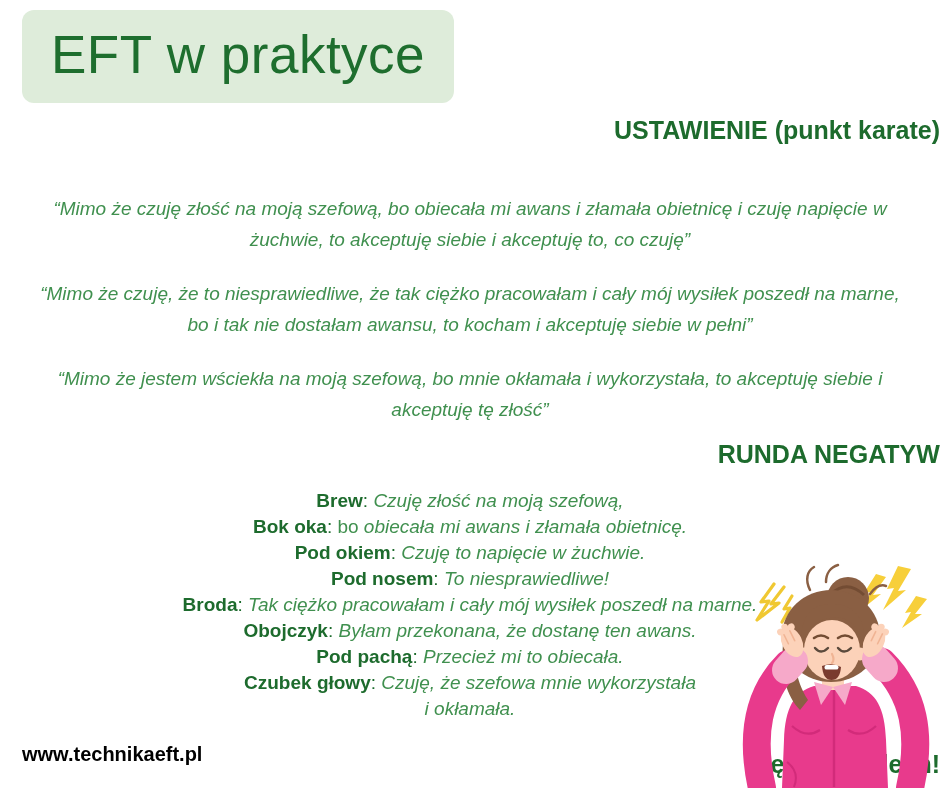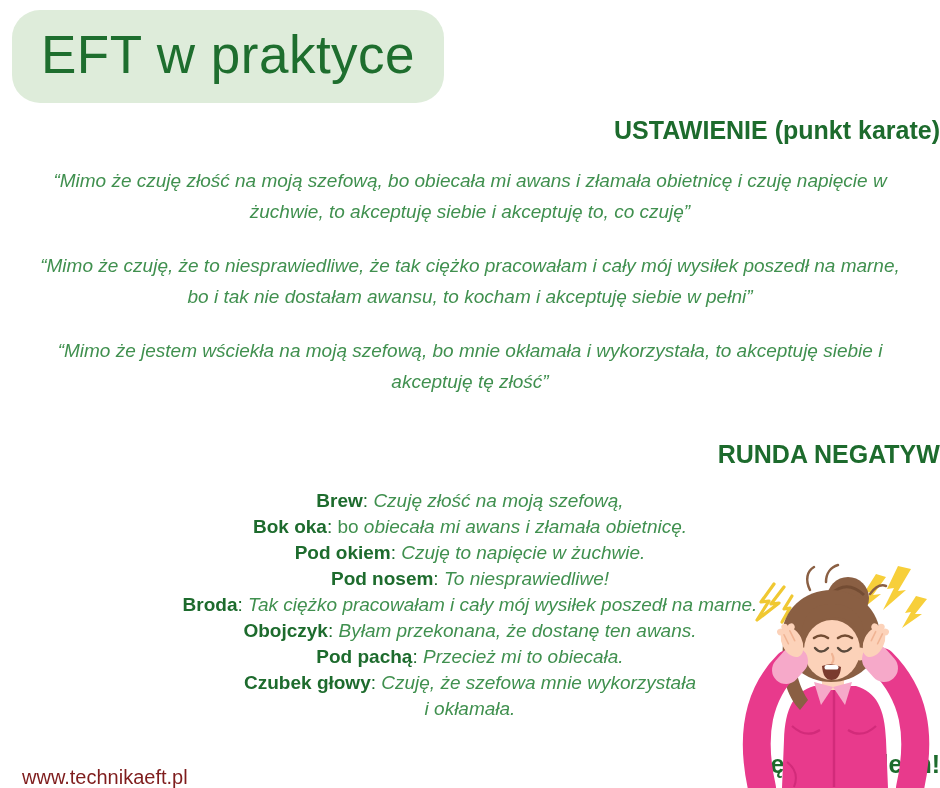--- a/index.html
+++ b/index.html
@@ -2,54 +2,54 @@
 <html lang="pl"><head>
 <meta charset="utf-8">
 <style>
   html,body{margin:0;padding:0;}
   body{
     width:940px;height:788px;position:relative;overflow:hidden;
     background:#ffffff;
     font-family:"Liberation Sans", sans-serif;
   }
   .title-pill{
-    position:absolute;left:12px;top:10px;width:432px;height:93px;
-    background:#deecda;border-radius:28px;
+    position:absolute;left:22px;top:10px;width:432px;height:93px;
+    background:#deecda;border-radius:12px;
     display:flex;align-items:center;justify-content:center;text-align:right;
   }
   .title-pill .title{
     color:#1e6e2e;font-size:53px;font-weight:400;letter-spacing:.5px;
     padding-bottom:4px;
   }
   .h2{
     position:absolute;left:0;width:100%;text-align:right;
     color:#1d6b2d;font-weight:bold;font-size:25px;
   }
   #h-ustawienie{top:116px;}
   #h-runda{top:440px;margin-left:36px;}
   #h-breath{top:750px;}
   .quote{
     position:absolute;left:40px;width:860px;text-align:center;
-    color:#40904f;font-style:italic;font-size:19px;line-height:31px;
+    color:#40904f;font-style:italic;font-size:19px;line-height:31px;margin-top:28px;
   }
   #q1{top:165px;}
   #q2{top:250px;}
   #q3{top:335px;}
   .tap-list{
     position:absolute;top:488px;left:120px;width:700px;text-align:center;
     font-size:19px;line-height:26px;color:#40904f;
   }
   .tap-label{color:#1d6b2d;font-weight:bold;}
   .tap-label.bi{}
   .tap-sep{color:#1d6b2d;}
   .tap-text{font-style:italic;}
   .tap-prefix{font-style:normal;}
   .website{
-    position:absolute;left:22px;top:766px;
-    color:#7f1d1d;font-size:20px;
+    position:absolute;left:22px;top:743px;
+    color:#000000;font-size:20px;font-weight:bold;
   }
   .figure{
     position:absolute;right:0;bottom:0;width:210px;height:230px;
   }
 </style>
 </head>
 <body>
 
 <div class="title-pill">
   <div class="title">EFT w praktyce</div>

